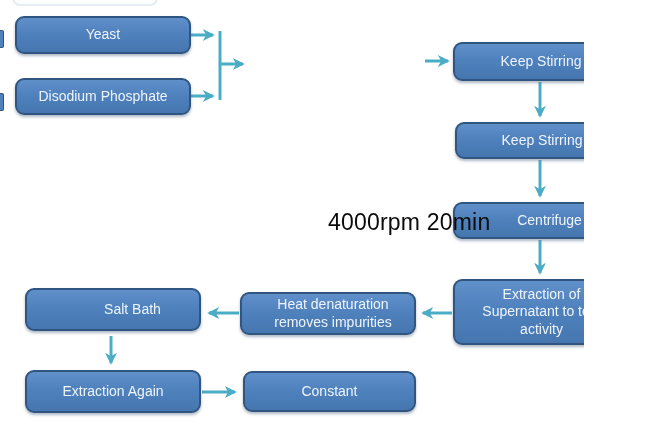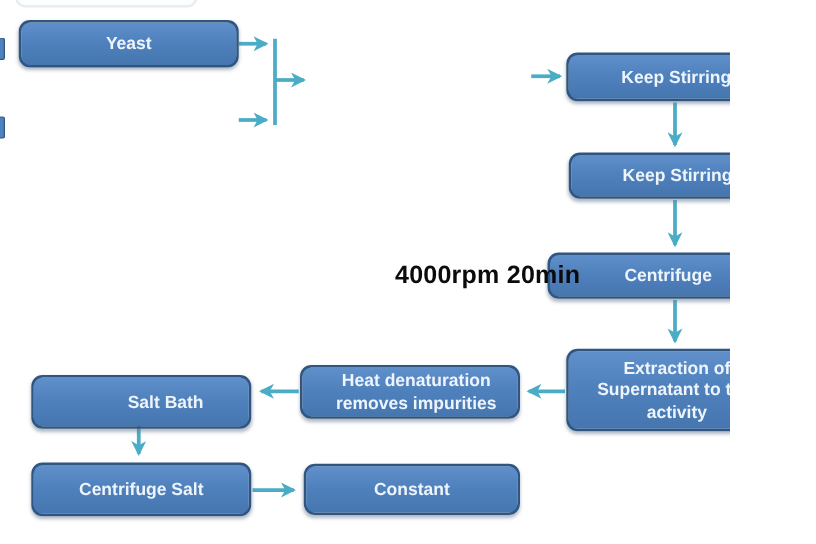--- a/index.html
+++ b/index.html
@@ -3,21 +3,20 @@
 <meta charset="utf-8">
 <style>
   html, body { margin: 0; padding: 0; background: #ffffff; }
   #canvas {
     position: relative;
     width: 584px;
     height: 435px;
     background: #ffffff;
     overflow: hidden;
     font-family: "Liberation Sans", "DejaVu Sans", sans-serif;
-    font-weight: bold;
   }
   .node {
     position: absolute;
     box-sizing: border-box;
     background: linear-gradient(180deg, #6090ca 0%, #4f81bd 45%, #4576af 100%);
     border: 2px solid #2f5580;
     border-radius: 9px;
     color: #eef4fb;
     font-size: 14px;
     line-height: 1.25;
@@ -26,33 +25,33 @@
     justify-content: center;
     text-align: center;
     padding: 2px 8px;
     box-shadow: 0 2px 3px rgba(110,125,145,0.55);
   }
   .n-yeast        { left: 15px;  top: 16px;  width: 176px; height: 38px; }
   .n-disodium     { left: 15px;  top: 78px;  width: 176px; height: 37px; }
   .n-ct           { left: 250px; top: 42px;  width: 174px; height: 42px; }
   .n-ks1          { left: 453px; top: 42px;  width: 176px; height: 39px; }
   .n-ks2          { left: 455px; top: 122px; width: 174px; height: 37px; }
-  .n-centrifuge   { left: 438px; top: 202px; width: 177px; height: 37px; padding-left: 24px; }
+  .n-centrifuge   { left: 453px; top: 202px; width: 177px; height: 37px; padding-left: 24px; }
   .n-extraction   { left: 453px; top: 279px; width: 177px; height: 66px; }
   .n-heat         { left: 240px; top: 292px; width: 176px; height: 43px; padding-left: 18px; }
-  .n-salt         { left: 25px;  top: 300px; width: 176px; height: 43px; padding-left: 47px; }
+  .n-salt         { left: 25px;  top: 288px; width: 176px; height: 43px; padding-left: 47px; }
   .n-again        { left: 25px;  top: 370px; width: 176px; height: 43px; }
   .n-product      { left: 243px; top: 371px; width: 173px; height: 41px; }
 
   .annotation {
     position: absolute;
-    left: 316px;
+    left: 328px;
     top: 209px;
     width: 135px;
-    font-size: 20px;
+    font-size: 23px;
     color: #0b0b0b;
     white-space: nowrap;
     letter-spacing: 0.2px;
   }
   svg.arrows {
     position: absolute;
     left: 0; top: 0;
     width: 653px; height: 435px;
     pointer-events: none;
   }
@@ -102,24 +101,25 @@
     <line x1="540" y1="82" x2="540" y2="116" marker-end="url(#ah)"></line>
     <line x1="540" y1="160" x2="540" y2="196" marker-end="url(#ah)"></line>
     <line x1="540" y1="240" x2="540" y2="273" marker-end="url(#ah)"></line>
     <line x1="452" y1="313" x2="423" y2="313" marker-end="url(#ah)"></line>
     <line x1="239" y1="313" x2="209" y2="313" marker-end="url(#ah)"></line>
     <line x1="111" y1="336" x2="111" y2="363" marker-end="url(#ah)"></line>
     <line x1="202" y1="392" x2="235" y2="392" marker-end="url(#ah)"></line>
   </svg>
 
   <div class="node n-yeast">Yeast</div>
+  <div class="node n-disodium">Disodium Phosphate</div>
   <div class="node n-ks1">Keep Stirring</div>
   <div class="node n-ks2">Keep Stirring</div>
   <div class="node n-centrifuge">Centrifuge</div>
   <div class="node n-extraction">Extraction of Supernatant to test activity</div>
   <div class="node n-heat">Heat denaturation removes impurities</div>
   <div class="node n-salt">Salt Bath</div>
-  <div class="node n-again">Centrifuge Salt</div>
+  <div class="node n-again">Extraction Again</div>
   <div class="node n-product">Constant</div>
 
   <div class="annotation">4000rpm 20min</div>
 
 </div>
 
 </body></html>

